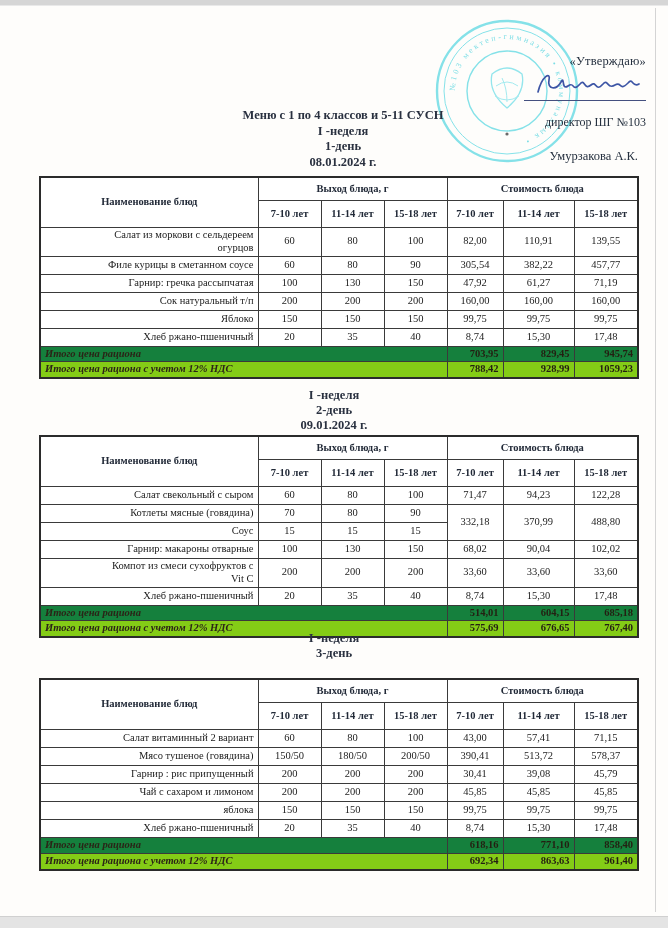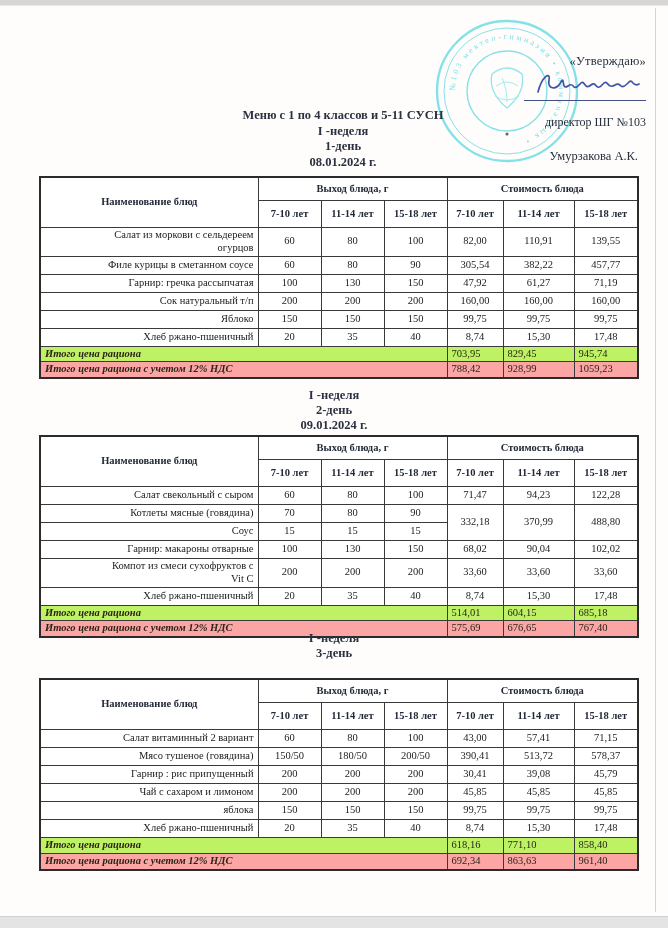--- a/index.html
+++ b/index.html
@@ -26,24 +26,24 @@
   .day-title div{font-size:12.5px;line-height:15px;}
 
   table.menu{border-collapse:collapse;table-layout:fixed;width:599px;position:absolute;left:39px;
     font-size:10.5px;color:#1c1c1c;background:#fff;border:2px solid #2b2b2b;}
   table.menu th,table.menu td{border:1px solid #3a3a3a;padding:1px 4px;line-height:1.22;vertical-align:middle;}
   table.menu th{font-weight:bold;text-align:center;color:#222a38;}
   table.menu thead tr.group-row th{height:20px;}
   table.menu thead tr.age-row th{height:24px;}
   td.name-cell{text-align:right;padding-left:5px;white-space:pre-line;}
   td.num-cell{text-align:center;}
-  tr.sum-yellow td{background:#bef264;}
-  tr.sum-peach td{background:#fca5a5;}
+  tr.sum-yellow td{background:#15803d;}
+  tr.sum-peach td{background:#84cc16;}
   td.sum-label{font-weight:bold;font-style:italic;text-align:left;padding-left:5px;color:#2b2417;}
-  td.sum-val{font-weight:normal;padding-right:8px;color:#241f12;}
+  td.sum-val{font-weight:bold;text-align:right;padding-right:8px;color:#241f12;}
   tr.body-row td{height:15px;}
 </style>
 </head>
 <body>
 
 <div class="page">
 
   <div class="scan-strip-top"></div>
   <div class="scan-strip-bottom"></div>
   <div class="scan-line-right"></div>

